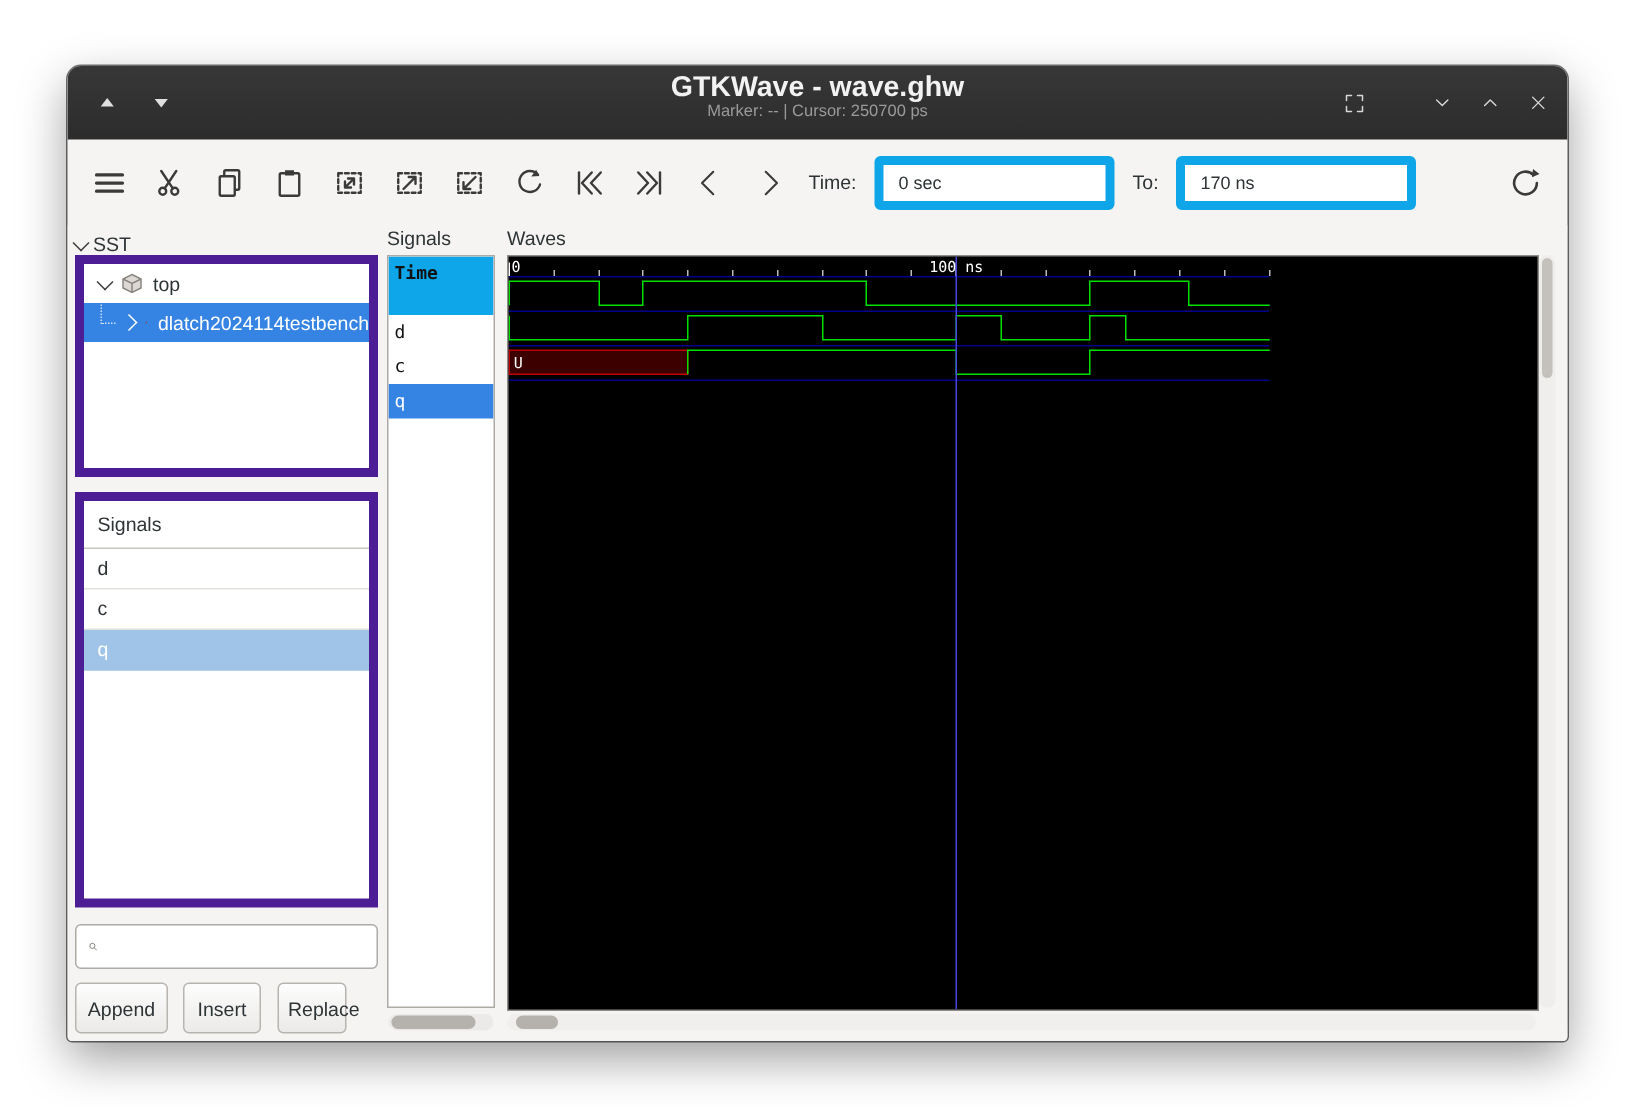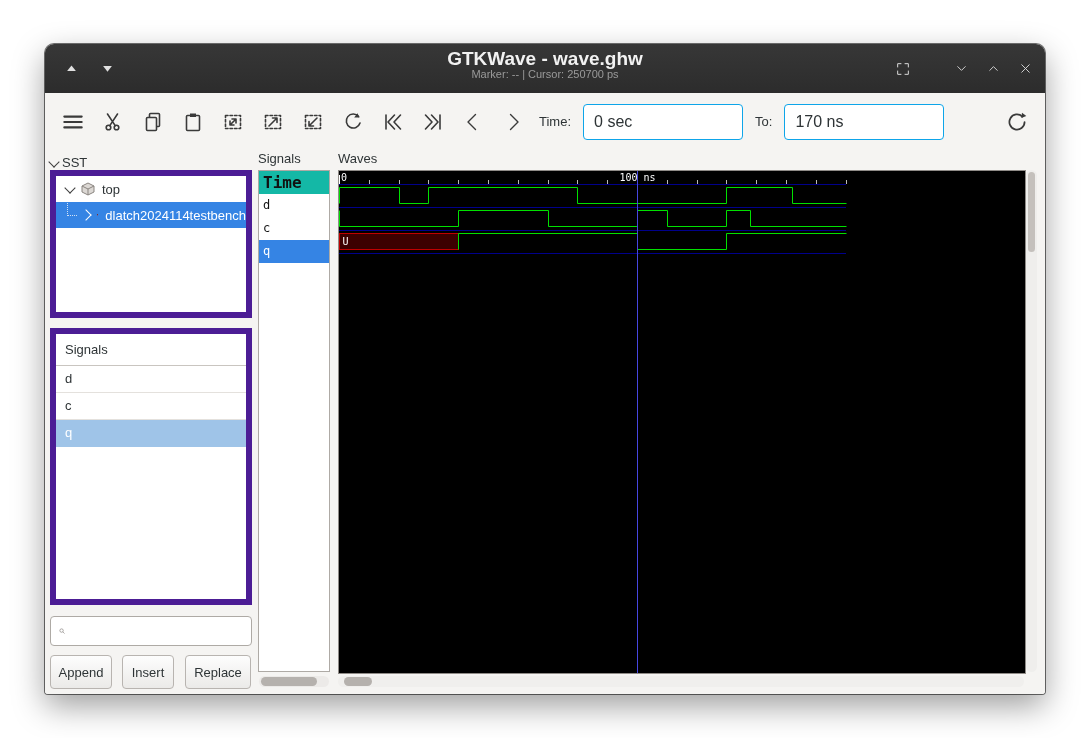--- a/index.html
+++ b/index.html
@@ -14,21 +14,21 @@
   .tb-btn{width:24px;height:24px;background:none;border:none;display:flex;align-items:center;justify-content:center;padding:0;cursor:default;}
   .tb-center{position:absolute;left:0;right:0;top:6px;text-align:center;pointer-events:none;}
   .tb-title{color:#f2f2f2;font-size:19px;font-weight:700;line-height:17px;}
   .tb-status{color:#9a9a9a;font-size:11px;line-height:14px;}
   .tb-gap{width:18px;}
   
   .toolbar{height:57px;display:flex;align-items:center;padding:0 14px;gap:12px;flex:0 0 auto;}
   .icon-btn{width:28px;height:28px;border:none;background:none;padding:0;display:flex;align-items:center;justify-content:center;border-radius:4px;}
   .icon-btn svg{stroke:#3a3a3a;fill:none;stroke-width:1.6;stroke-linecap:round;stroke-linejoin:round;}
   .tb-field-label{font-size:13px;color:#2e3436;white-space:nowrap;}
-  .tb-input{width:160px;height:36px;border:1px solid #0ea5e9;border-radius:4px;background:#ffffff;font-size:16px;color:#2e3436;padding:0 10px;font-family:"Liberation Sans",sans-serif;box-sizing:border-box;}
+  .tb-input{width:160px;height:36px;border:6px solid #0ea5e9;border-radius:4px;background:#ffffff;font-size:12px;color:#2e3436;padding:0 10px;font-family:"Liberation Sans",sans-serif;box-sizing:border-box;}
   
   .content{position:relative;flex:1;background:#f5f4f2;}
   .panel-label{position:absolute;font-size:13px;color:#2e3436;height:18px;line-height:18px;display:flex;align-items:center;gap:4px;}
   .boxed{position:absolute;background:#ffffff;border:6px solid #4c1d95;box-sizing:border-box;}
   
   .chev{display:inline-block;width:7px;height:7px;border-right:1.7px solid #3d3d3d;border-bottom:1.7px solid #3d3d3d;flex:0 0 auto;}
   .chev.down{transform:rotate(45deg);margin-top:-3px;}
   .chev.right{transform:rotate(-45deg);}
   .chev.light{border-color:#ffffff;}
   
@@ -39,21 +39,21 @@
   .ls-header{height:31px;line-height:31px;padding-left:9px;font-size:13px;color:#2e3436;border-bottom:1px solid #c9c5c0;}
   .ls-row{height:26px;line-height:26px;padding-left:9px;font-size:13px;color:#2e3436;border-bottom:1px solid #e4e1dd;}
   .ls-row.selected{background:#9fc4e8;color:#ffffff;border-bottom:1px solid #9fc4e8;}
   
   .search-box{position:absolute;background:#ffffff;border:1px solid #aeaaa5;border-radius:4px;display:flex;align-items:center;padding-left:8px;gap:6px;box-sizing:border-box;}
   .search-box input{border:none;outline:none;flex:1;height:100%;font-size:13px;background:transparent;font-family:"Liberation Sans",sans-serif;}
   
   .gtk-btn{position:absolute;height:34px;background:linear-gradient(#fdfdfd,#ebeae8);border:1px solid #b8b4b0;border-radius:4px;font-size:13px;color:#2e3436;font-family:"Liberation Sans",sans-serif;}
   
   .mid-col{position:absolute;background:#ffffff;border:1px solid #aeaaa5;box-sizing:border-box;overflow:hidden;}
-  .mid-time{height:23px;line-height:23px;background:#14b8a6;color:#111111;font-family:"DejaVu Sans Mono",monospace;font-size:16px;font-weight:600;padding-left:4px;}
+  .mid-time{height:39px;line-height:23px;background:#0ea5e9;color:#111111;font-family:"DejaVu Sans Mono",monospace;font-size:12px;font-weight:600;padding-left:4px;}
   .mid-row{height:23px;line-height:23px;color:#111111;font-family:"DejaVu Sans Mono",monospace;font-size:12px;padding-left:4px;}
   .mid-row.selected{background:#3584e4;color:#ffffff;}
   
   .wave-wrap{position:absolute;background:#000000;border:1px solid #8f8b87;box-sizing:content-box;}
   
   .hscroll-track{position:absolute;background:#eceae8;border-radius:6px;}
   .hscroll-thumb{position:absolute;background:#b5b1ad;border-radius:6px;}
   .vscroll-track{position:absolute;background:#efeeec;border-radius:6px;}
   .vscroll-thumb{position:absolute;background:#c4c0bc;border-radius:6px;}
   .titlebar svg{stroke:#d8d8d8;fill:none;stroke-width:1.5;stroke-linecap:round;stroke-linejoin:round;}
@@ -228,21 +228,21 @@
       <div class="search-box" style="left:5px;top:466px;width:202px;height:30px;">
         <svg width="14" height="14" viewBox="0 0 14 14">
             <circle cx="6" cy="6" r="4" fill="none" stroke="#7a7672" stroke-width="1.4"></circle>
             <path d="M9 9 L13 13" stroke="#7a7672" stroke-width="1.4"></path>
           </svg>
         <input type="text" style="">
       </div>
 
       <button class="gtk-btn" style="left:5px;top:505px;width:62px;">Append</button>
       <button class="gtk-btn" style="left:77px;top:505px;width:52px;">Insert</button>
-      <button class="gtk-btn" style="left:140px;top:505px;width:66px;">Replace</button>
+      <button class="gtk-btn" style="left:140px;top:505px;width:46px;">Replace</button>
 
       <div class="panel-label" style="left:213px;top:0;">
         <span>Signals</span>
       </div>
       <div class="mid-col" style="left:213px;top:20px;width:72px;height:502px;">
         <div class="mid-time">Time</div>
         <div class="mid-row">d</div>
         <div class="mid-row">c</div>
         <div class="mid-row selected">q</div>
       </div>

